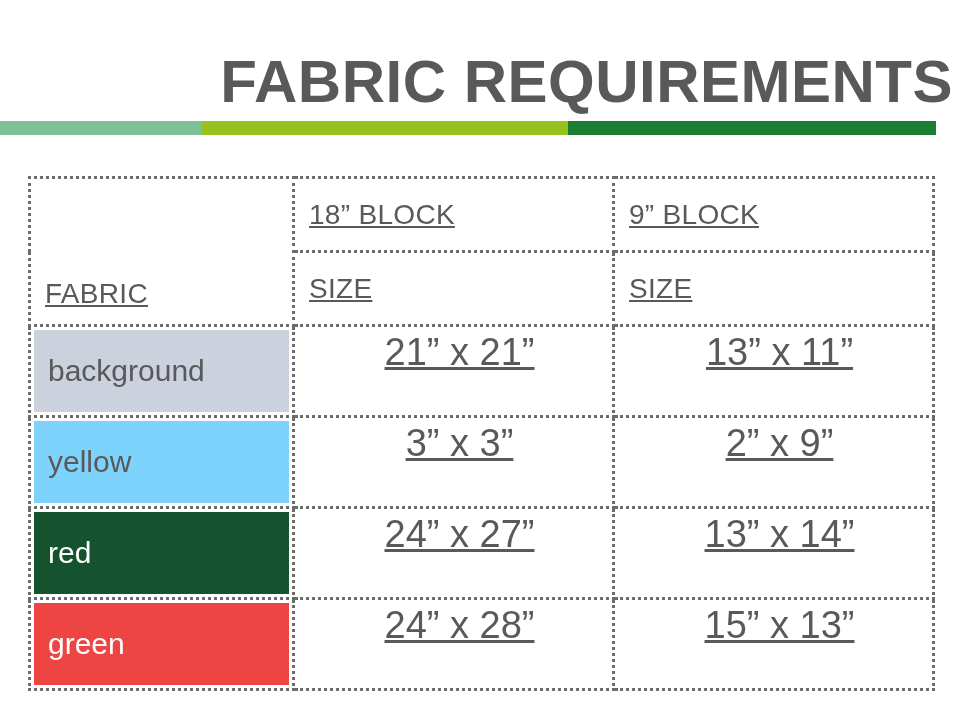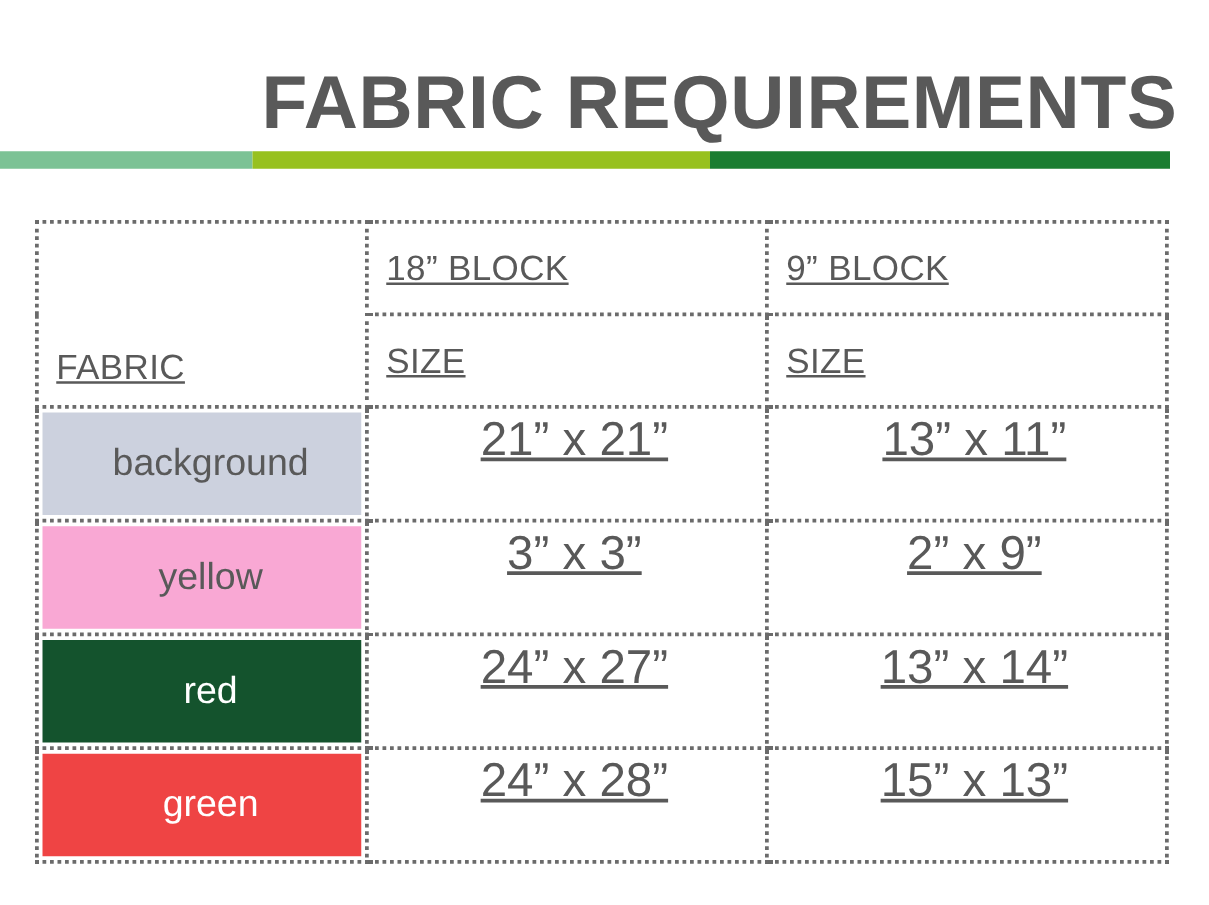--- a/index.html
+++ b/index.html
@@ -12,21 +12,21 @@
     background: #ffffff;
     font-family: "Liberation Sans", sans-serif;
     overflow: hidden;
     position: relative;
   }
 
   
   .slide-title {
     position: absolute;
     left: 28px;
-    right: 25px;
+    right: 14px;
     top: 48px;
     height: 68px;
     text-align: right;
     color: #595959;
     font-size: 60px;
     line-height: 68px;
     font-weight: bold;
     letter-spacing: 0.5px;
     white-space: nowrap;
     overflow: hidden;
@@ -110,21 +110,20 @@
     position: absolute;
     left: 3px;
     right: 3px;
     top: 3px;
     bottom: 3px;
     display: flex;
     align-items: center;
     font-size: 30px;
     padding-left: 14px;
     box-sizing: border-box;
-    justify-content: center;
   }
   .swatch.light-text { color: #ffffff; }
   .swatch.dark-text { color: #595959; }
 </style>
 </head>
 <body>
 
 <div class="slide-title">FABRIC REQUIREMENTS</div>
 
 <div class="accent-bar">
@@ -164,21 +163,21 @@
         <td class="size-cell">
           <span class="size-inner">21” x 21”</span>
         </td>
         <td class="size-cell">
           <span class="size-inner">13” x 11”</span>
         </td>
       </tr>
 
       <tr class="data-row">
         <td class="swatch-cell">
-          <div class="swatch dark-text" style="background-color: #f9a8d4;">
+          <div class="swatch dark-text" style="background-color: #7dd3fc;">
             <span>yellow</span>
           </div>
         </td>
         <td class="size-cell">
           <span class="size-inner">3” x 3”</span>
         </td>
         <td class="size-cell">
           <span class="size-inner">2” x 9”</span>
         </td>
       </tr>

